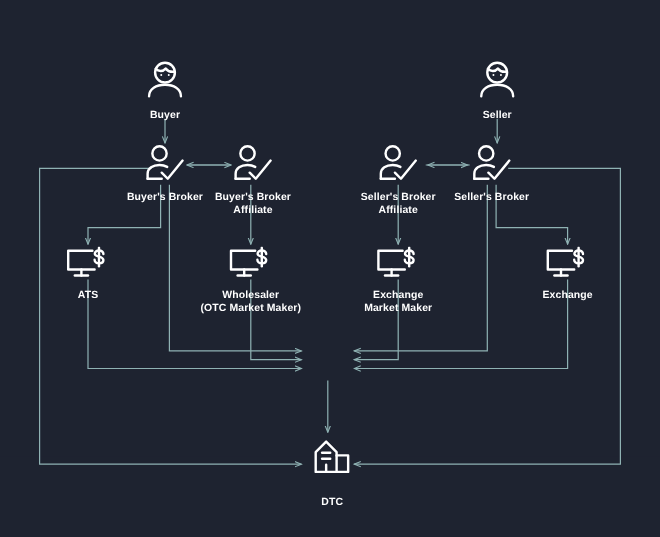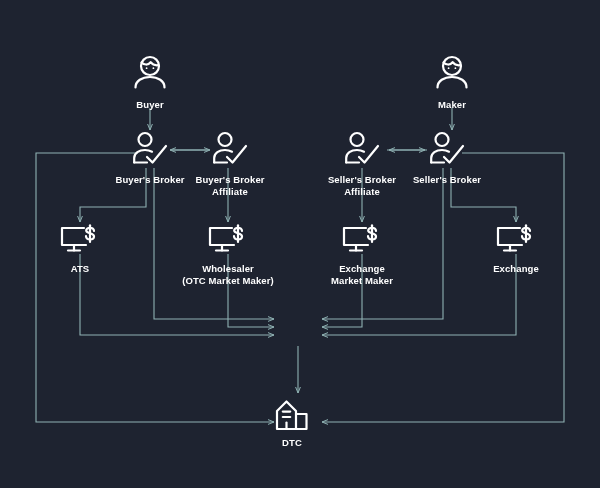--- a/index.html
+++ b/index.html
@@ -124,21 +124,21 @@
   <div class="node" style="left:452px; top:52px;">
     <span class="glyph">
       <svg width="42" height="42" viewBox="0 0 42 42" xmlns="http://www.w3.org/2000/svg" fill="none" stroke="#ffffff" stroke-width="2.2" stroke-linecap="round" stroke-linejoin="round">
         <circle cx="21" cy="14" r="9"></circle>
         <path d="M12.6,10.5 C15,13 19,13.5 21.6,10.2 C23.4,12.6 26.4,13.6 29.4,13.2"></path>
         <circle cx="17.6" cy="16.2" r="0.9" fill="#ffffff" stroke="none"></circle>
         <circle cx="24.4" cy="16.2" r="0.9" fill="#ffffff" stroke="none"></circle>
         <path d="M6.5,35.5 C6.5,28.8 13,25 21,25 C29,25 35.5,28.8 35.5,35.5"></path>
       </svg>
     </span>
-    <span class="caption">Maker</span>
+    <span class="caption">Seller</span>
   </div>
 
   <div class="node" style="left:150px; top:131px;">
     <span class="glyph">
       <svg width="40" height="38" viewBox="0 0 40 38" xmlns="http://www.w3.org/2000/svg" fill="none" stroke="#ffffff" stroke-width="2.2" stroke-linecap="round" stroke-linejoin="round">
         <circle cx="15" cy="8.5" r="6.5"></circle>
         <path d="M4.2,31.5 L4.2,27 C4.2,22 9,19 15,19 C17.6,19 20,19.6 22,20.7"></path>
         <path d="M4.2,31.5 L17,31.5"></path>
         <path d="M17,26 L22.5,31.5 L36,15"></path>
       </svg>
@@ -232,21 +232,21 @@
         <path d="M10,26.5 L22,26.5"></path>
         <path d="M16,21 L16,26.5"></path>
         <path d="M36,7 C36,5 34.4,3.8 32,3.8 C29.6,3.8 28.2,5 28.2,6.6 C28.2,10 36,8.6 36,12.4 C36,14.2 34.3,15.4 32,15.4 C29.6,15.4 28,14.2 28,12.2"></path>
         <path d="M32,1.3 L32,18"></path>
       </svg>
     </span>
     <span class="caption">Exchange</span>
   </div>
 
 
-  <div class="node" style="left:292px; top:398px;">
+  <div class="node" style="left:302px; top:398px;gap:14px;">
     <span class="glyph">
       <svg width="38" height="34" viewBox="0 0 38 34" xmlns="http://www.w3.org/2000/svg" fill="none" stroke="#ffffff" stroke-width="2.2" stroke-linecap="round" stroke-linejoin="round">
         <path d="M4,31 L4,13 L13.5,3.5 L23,13 L23,31 Z"></path>
         <path d="M23,16 L33.5,16 L33.5,31 L23,31"></path>
         <path d="M9.8,13.6 L17.2,13.6"></path>
         <path d="M9.8,19 L17.2,19"></path>
         <path d="M13.5,24.5 L13.5,31"></path>
       </svg>
     </span>
     <span class="caption">DTC</span>

